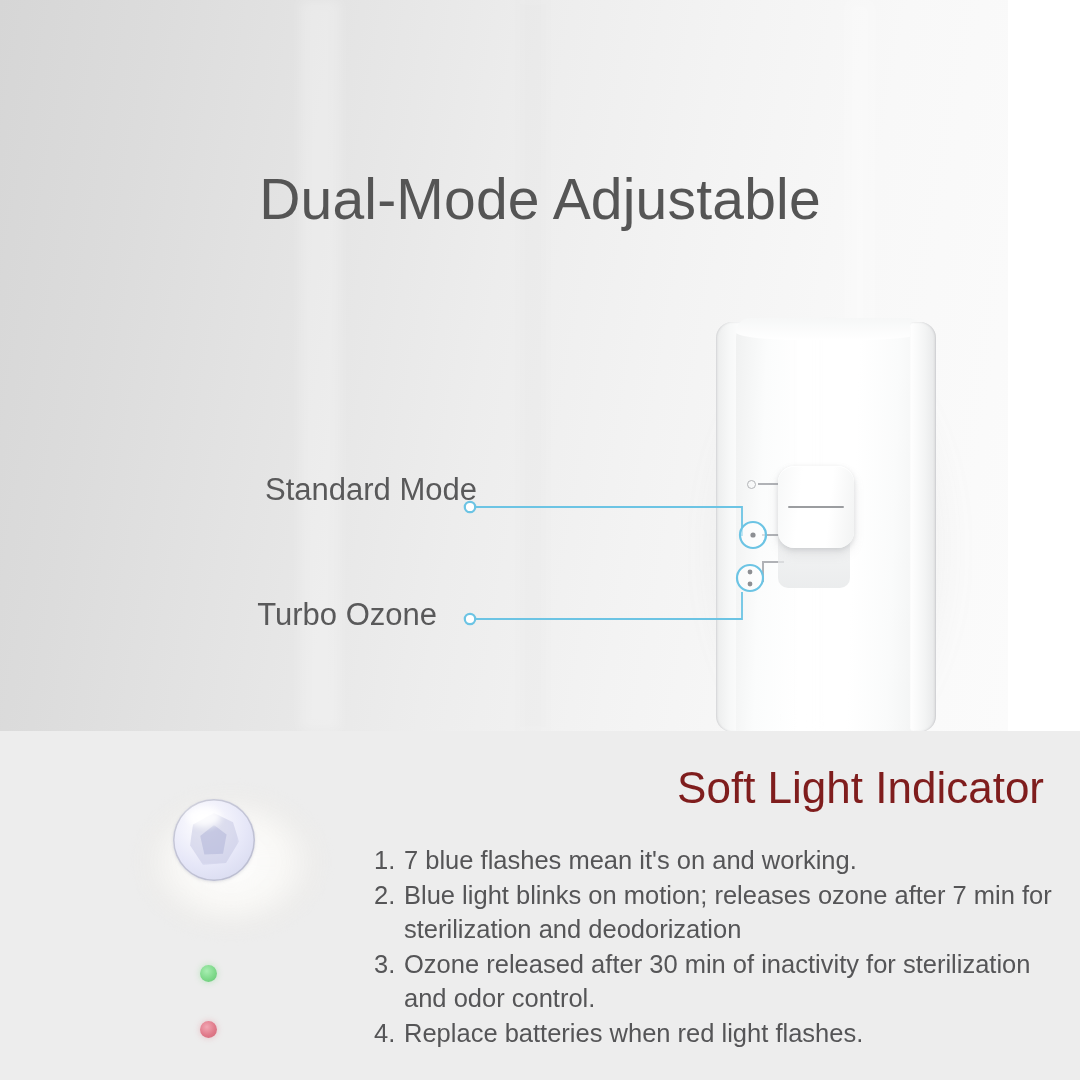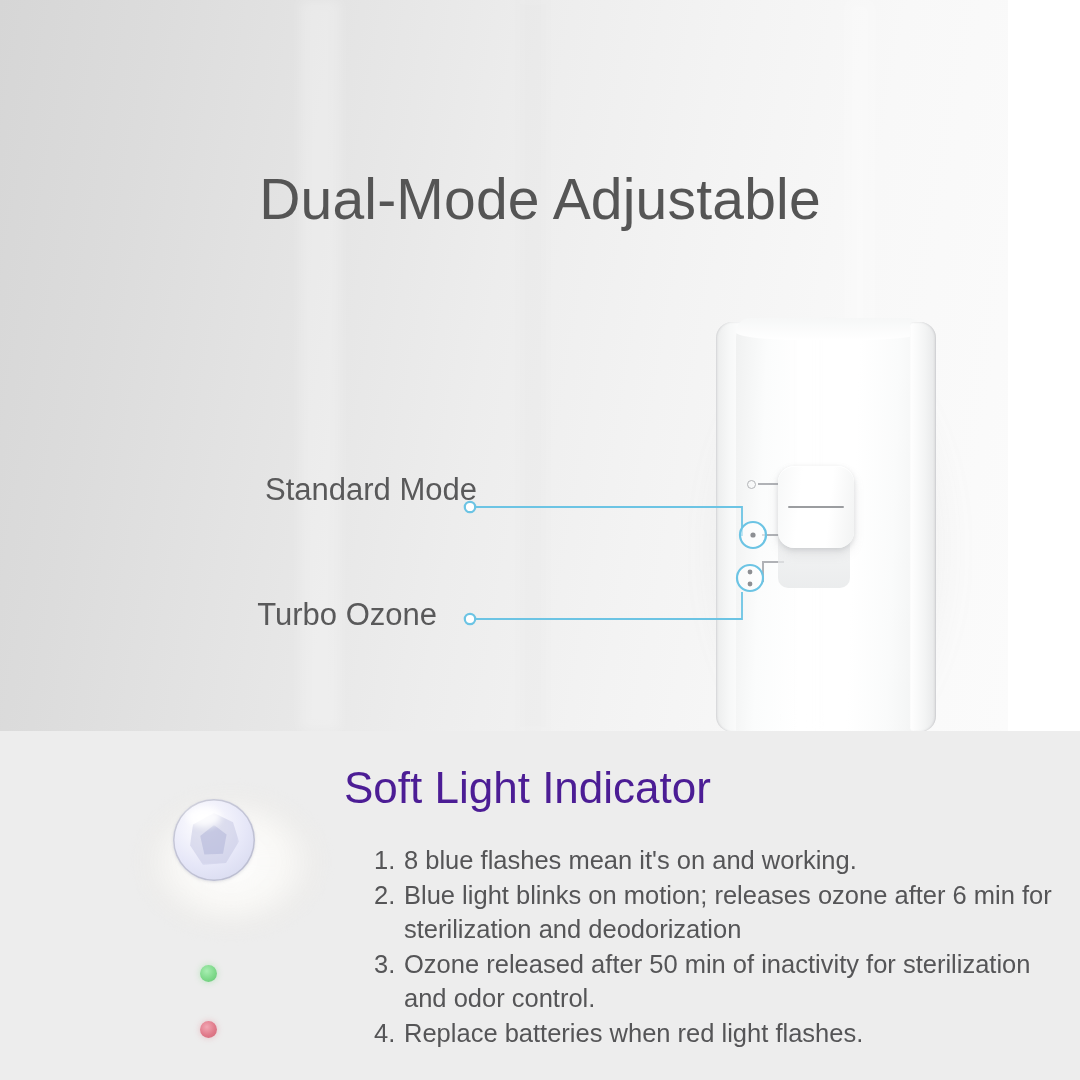--- a/index.html
+++ b/index.html
@@ -232,24 +232,24 @@
     width: 1080px;
     height: 349px;
     background: #ededed;
     overflow: hidden;
   }
   .bottom-title {
     position: absolute;
     left: 344px;
     top: 32px;
     width: 700px;
-    text-align: left;
+    text-align: right;
     font-size: 44px;
     font-weight: 400;
-    color: #4c1d95;
+    color: #7f1d1d;
     white-space: nowrap;
   }
 
   .notes {
     position: absolute;
     left: 374px;
     top: 112px;
     width: 700px;
     margin: 0;
     padding: 0;
@@ -422,29 +422,29 @@
     </svg>
   </div>
 
   <div class="bottom-section">
 
     <div class="bottom-title">Soft Light Indicator</div>
 
     <ul class="notes">
       <li>
         <span class="note-num">1.</span>
-        <span>8 blue flashes mean it's on and working.</span>
+        <span>7 blue flashes mean it's on and working.</span>
       </li>
       <li>
         <span class="note-num">2.</span>
-        <span>Blue light blinks on motion; releases ozone after 6 min for sterilization and deodorization</span>
+        <span>Blue light blinks on motion; releases ozone after 7 min for sterilization and deodorization</span>
       </li>
       <li>
         <span class="note-num">3.</span>
-        <span>Ozone released after 50 min of inactivity for sterilization and odor control.</span>
+        <span>Ozone released after 30 min of inactivity for sterilization and odor control.</span>
       </li>
       <li>
         <span class="note-num">4.</span>
         <span>Replace batteries when red light flashes.</span>
       </li>
     </ul>
 
     <div class="sensor-wrap">
       <div class="sensor-glow"></div>
       <div class="sensor-dome">

